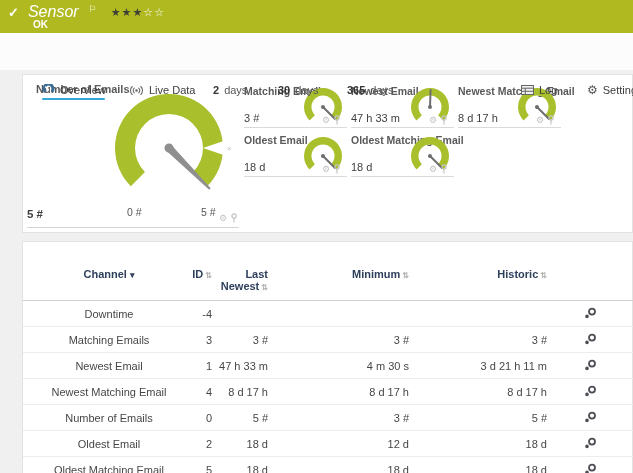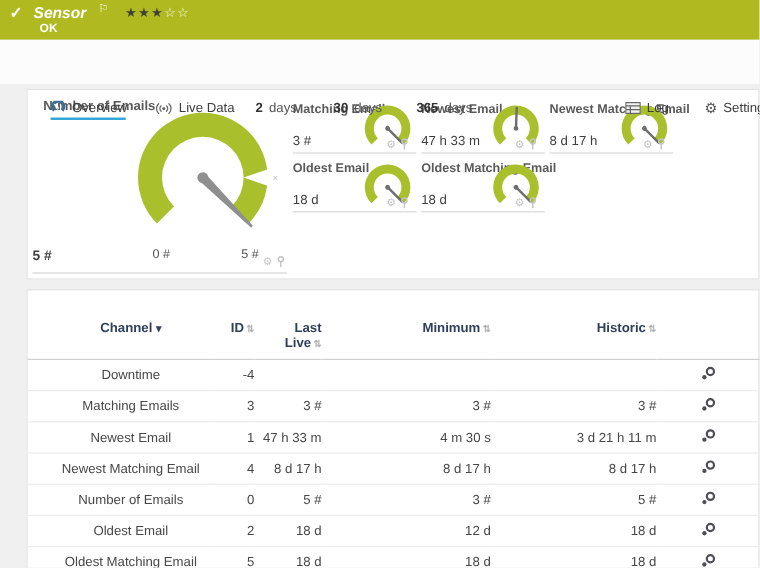--- a/index.html
+++ b/index.html
@@ -6,21 +6,21 @@
   body{
     width:633px;height:473px;position:relative;overflow:hidden;
     background:#eff0ef;
     font-family:"Liberation Sans",sans-serif;
     -webkit-font-smoothing:antialiased;
   }
   
   .topbar{position:absolute;left:0;top:0;width:633px;height:33px;background:#b0ba20;color:#fff;z-index:5}
   .topbar-line1{position:absolute;left:8px;top:3px;display:flex;align-items:baseline;white-space:nowrap}
   .check{font-size:13px;font-weight:bold;margin-right:9px}
-  .kind{font-style:italic;font-size:13px;font-weight:700;margin-right:7px}
+  .kind{font-style:italic;font-size:16px;font-weight:400;margin-right:7px}
   .sensor-title{font-size:15px;font-weight:bold;letter-spacing:.2px}
   .flag{font-size:9px;vertical-align:super;position:relative;top:-5px;margin-left:3px}
   .stars{margin-left:14px;font-size:11px;letter-spacing:1px;position:relative;top:-1px}
   .stars .filled{color:#3f4134}
   .stars .empty{color:rgba(255,255,255,.9)}
   .status-ok{position:absolute;left:33px;top:19px;font-size:10px;font-weight:bold}
   
   .tabbar{position:absolute;left:0;top:33px;width:633px;height:37px;background:#fcfcfc;z-index:4}
   .tab{position:absolute;top:48px;height:18px;display:flex;align-items:center;gap:5px;
        font-size:11px;color:#3c3c3c;cursor:pointer;white-space:nowrap}
@@ -254,21 +254,21 @@
         <col style="width:38px">
         <col style="width:56px">
       <col style="width:141px">
         <col style="width:138px">
         <col style="width:87px">
     </colgroup>
     <thead>
       <tr>
         <th class="c-channel"><span>Channel</span><span class="sort-desc">▾</span></th>
         <th class="c-id"><span>ID</span><span class="sort">⇅</span></th>
-        <th class="c-last"><span>Last</span><br><span>Live</span><span class="sort">⇅</span></th>
+        <th class="c-last"><span>Last</span><br><span>Newest</span><span class="sort">⇅</span></th>
         <th class="c-min"><span>Minimum</span><span class="sort">⇅</span></th>
         <th class="c-max"><span>Historic</span><span class="sort">⇅</span></th>
         <th class="c-tools"></th>
       </tr>
     </thead>
     <tbody>
       <tr>
         <td class="c-channel">Downtime</td>
         <td class="c-id">-4</td>
         <td class="c-last"></td>

